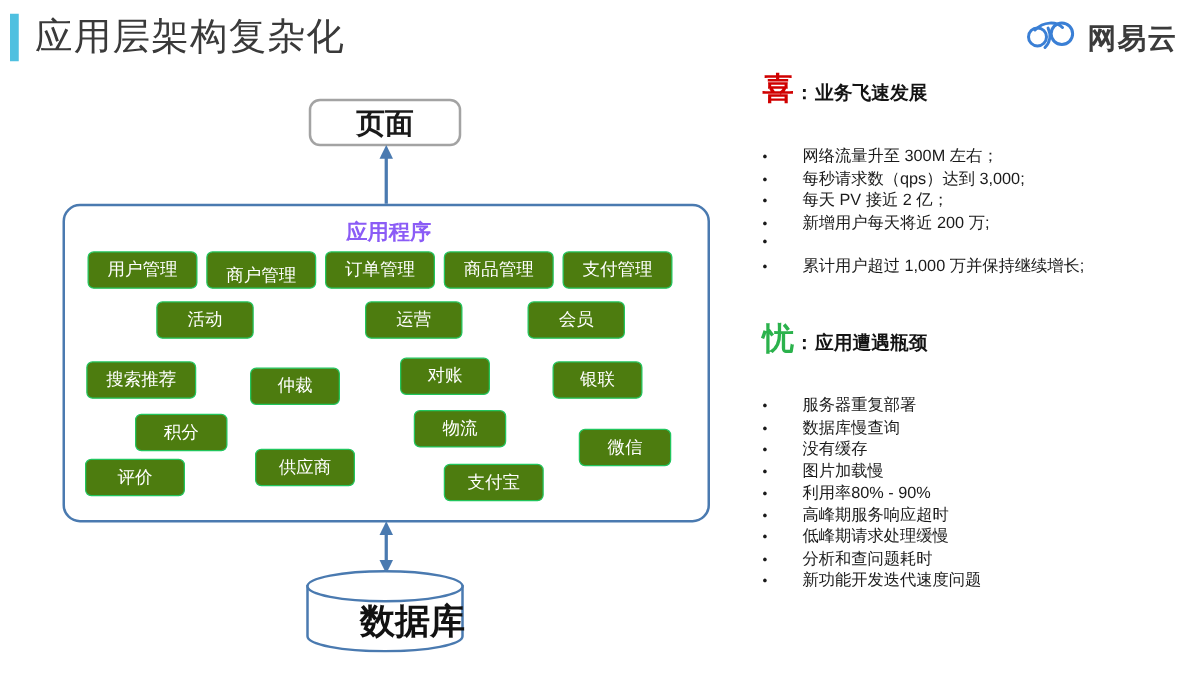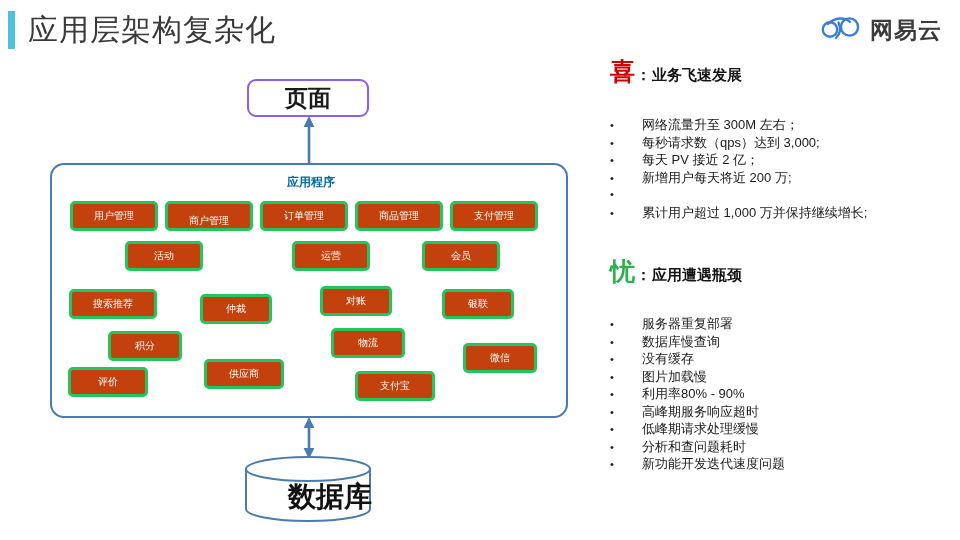--- a/index.html
+++ b/index.html
@@ -57,21 +57,21 @@
   
   #diagram {
     position: absolute;
     left: 0; top: 60px;
     width: 600px; height: 480px;
   }
 
   .node-box {
     position: absolute;
     box-sizing: border-box;
-    border: 2px solid #8b5cf6;
+    border: 2px solid #a3a3a3;
     background: #ffffff;
     border-radius: 10px;
     display: flex;
     align-items: center;
     justify-content: center;
     color: #1a1a1a;
     font-weight: 700;
   }
   #page-node {
     left: 247px; top: 19px;
@@ -88,33 +88,33 @@
     box-sizing: border-box;
     border: 2px solid #4a7ab0;
     border-radius: 14px;
     background: #ffffff;
   }
   #app-title {
     position: absolute;
     left: 0; top: 9px;
     width: 518px;
     text-align: center;
-    font-size: 12px;
-    font-weight: 700;
-    color: #0369a1;
+    font-size: 17px;
+    font-weight: 700;
+    color: #8b5cf6;
   }
 
   .svc {
     position: absolute;
     box-sizing: border-box;
-    background: #c2410c;
-    border: 3px solid #22c55e;
+    background: #4d7c0f;
+    border: 1px solid #22c55e;
     border-radius: 5px;
     color: #ffffff;
-    font-size: 10px;
+    font-size: 14px;
     display: flex;
     align-items: center;
     justify-content: center;
     white-space: nowrap;
     height: 30px;
   }
 
   
   #db-node {
     position: absolute;

